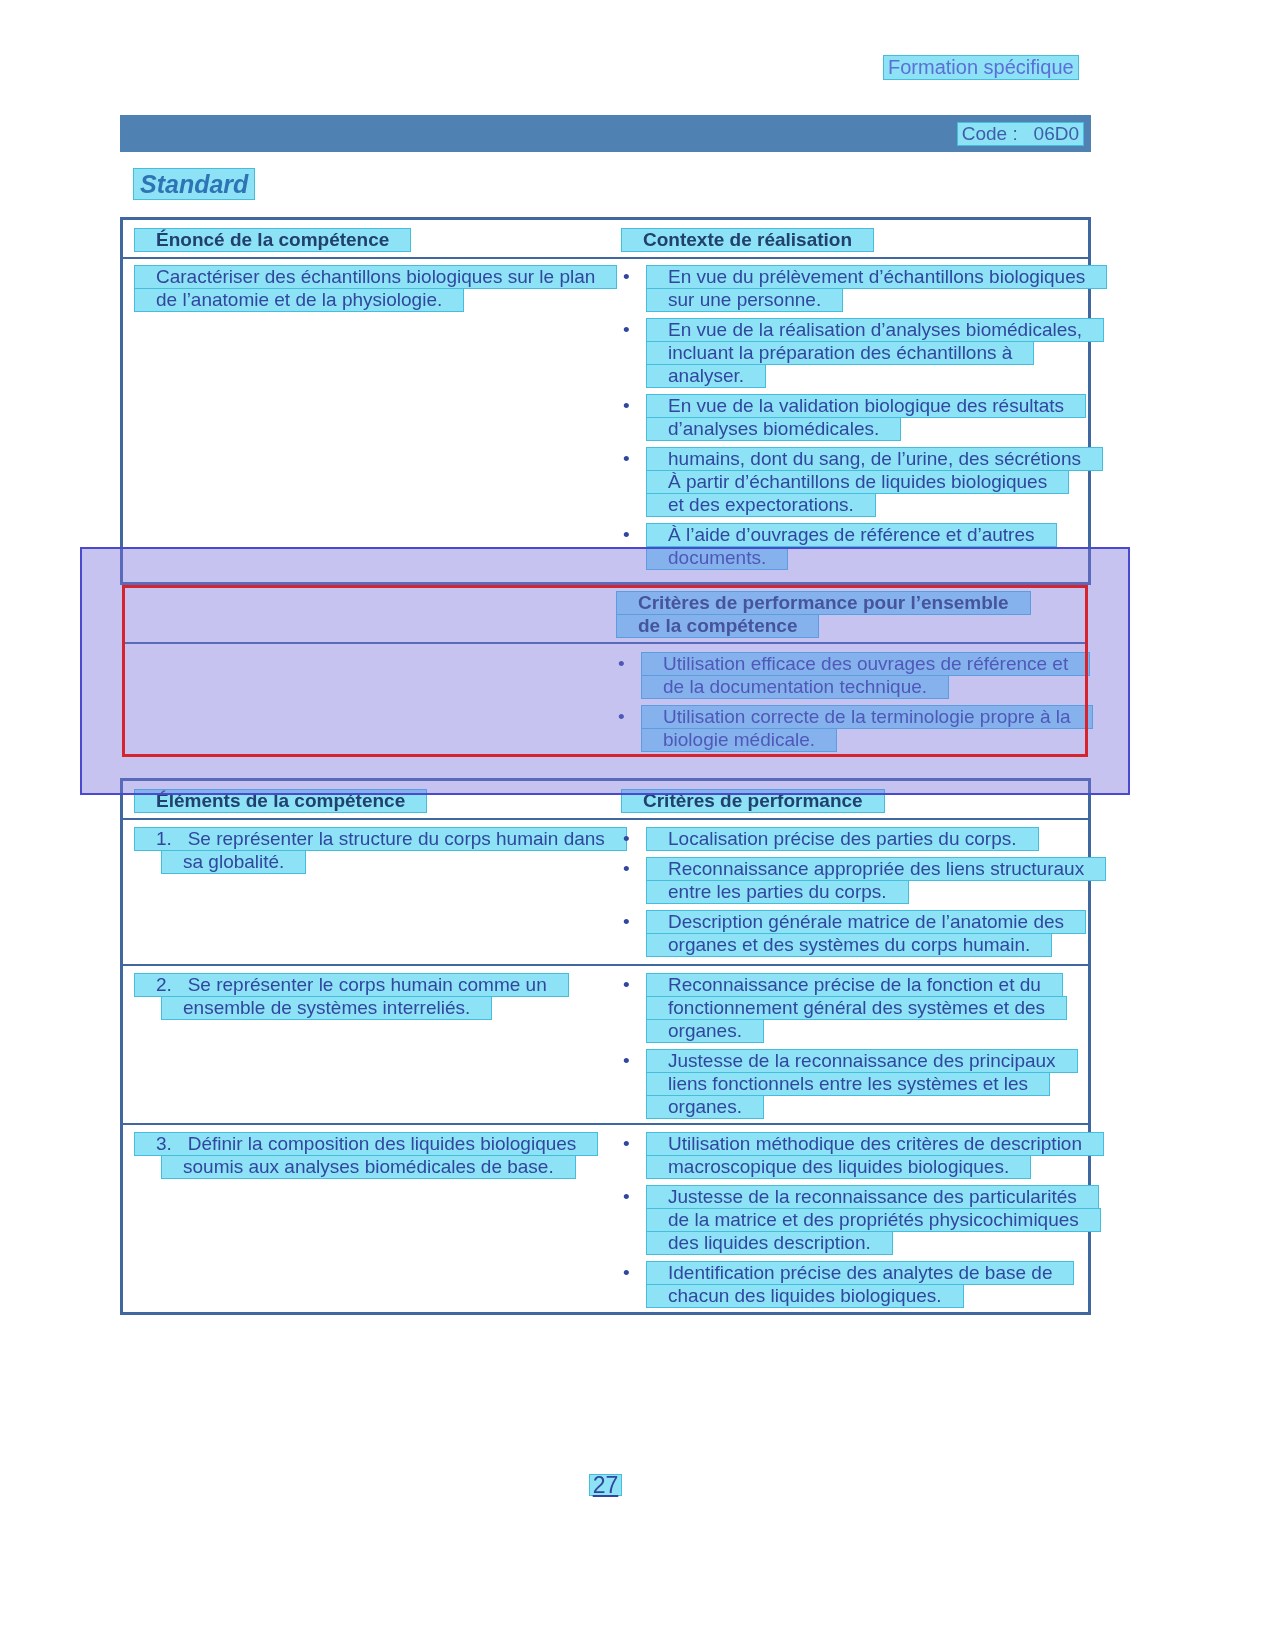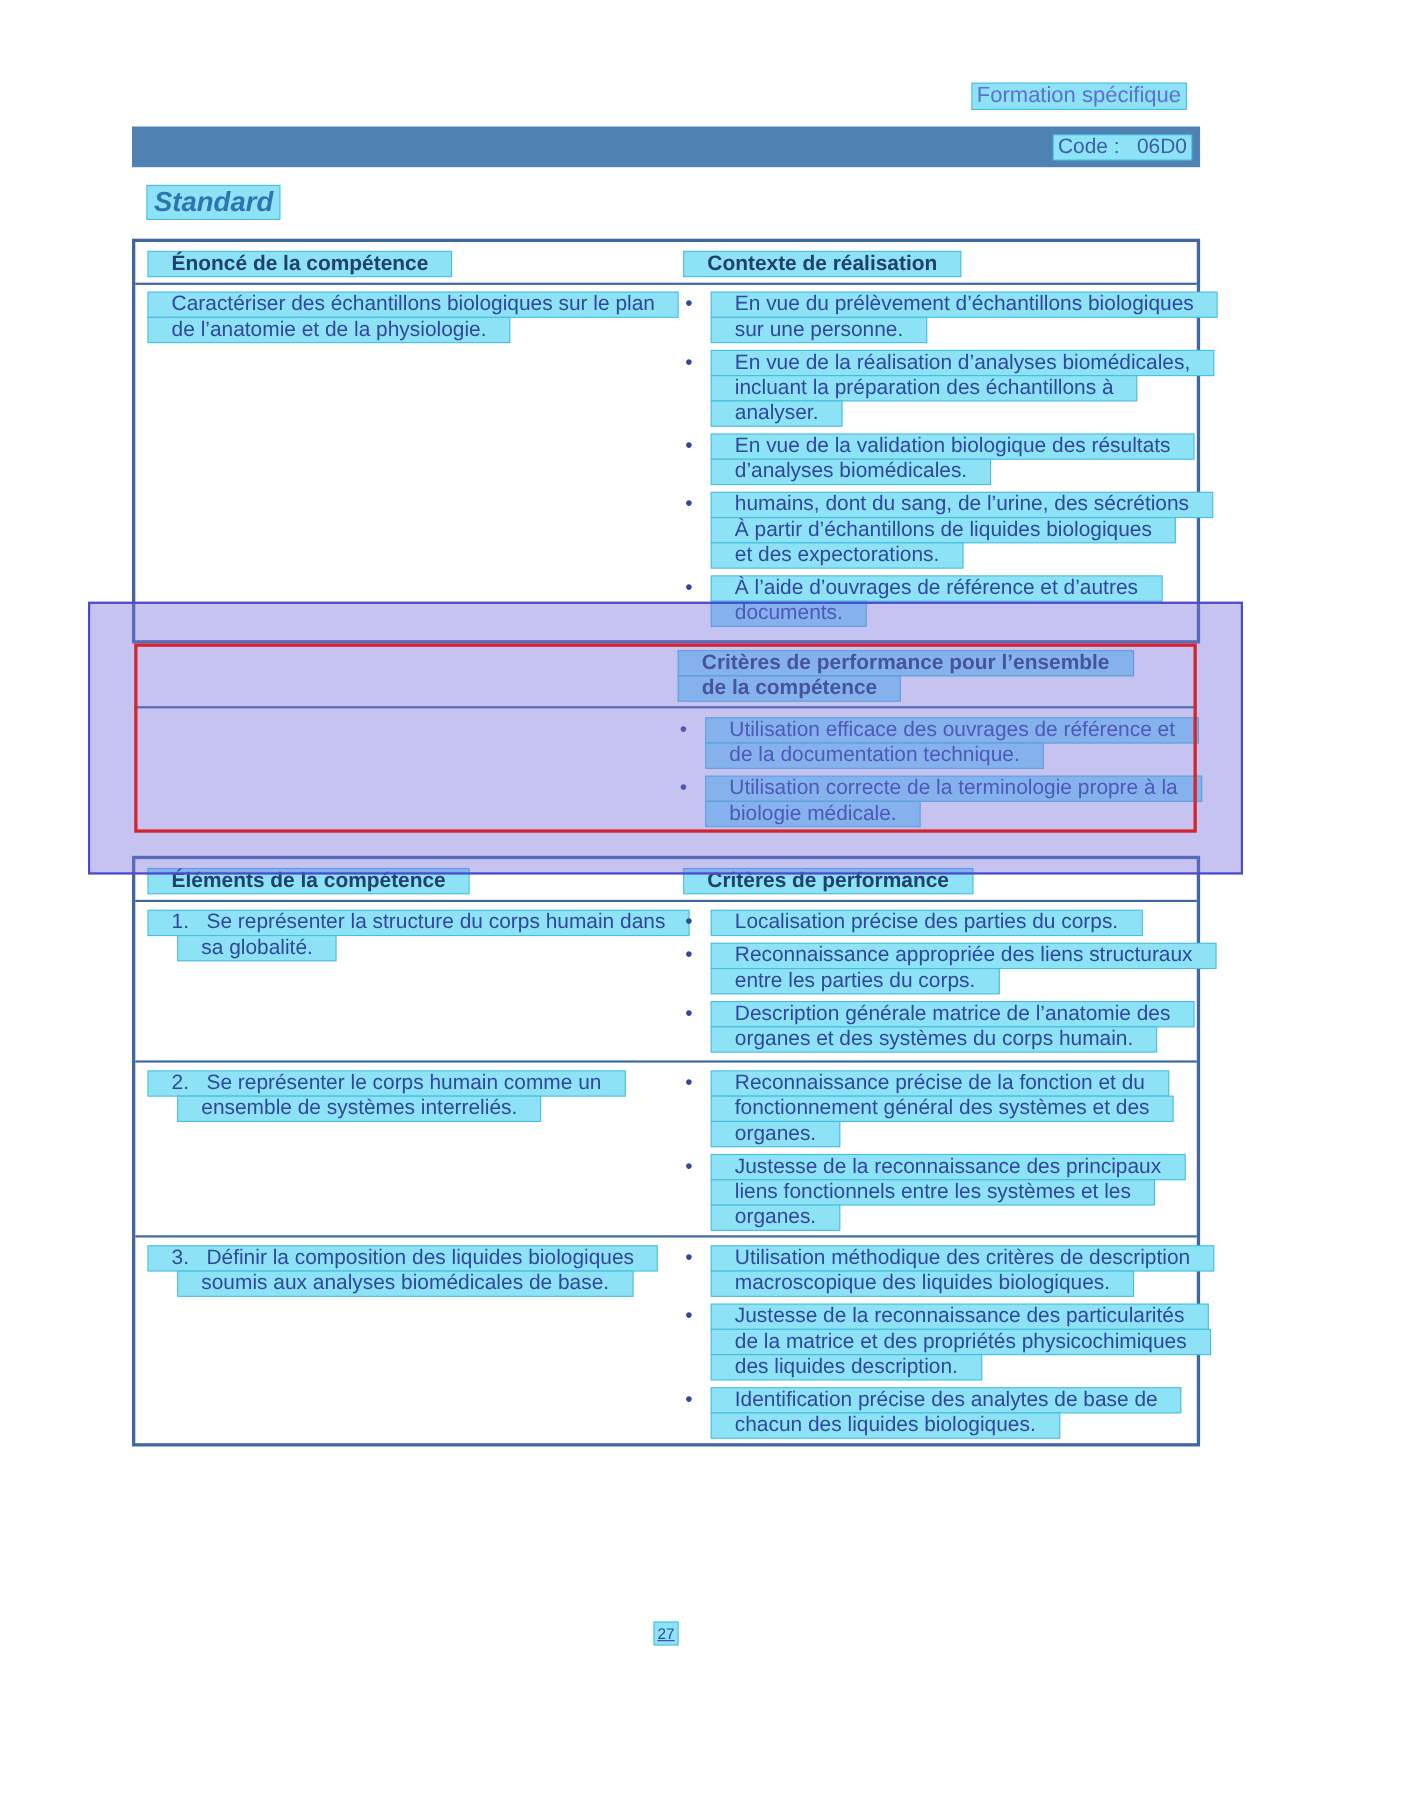--- a/index.html
+++ b/index.html
@@ -14,21 +14,21 @@
   }
   .line {
     display:table; white-space:pre;
     font-size:19px; line-height:20px;
     padding:1px 21px; margin:0 0 1px 0;
   }
   .hdr-line { font-weight:bold; color:#21406e; }
 
   
   .formation-note {
-    position:absolute; left:884px; top:76px;
+    position:absolute; left:884px; top:56px;
     font-size:20px; line-height:21px; padding:1px 4px;
     color:#5b6fd6; display:inline-block;text-align:right;
   }
 
   
   .code-bar {
     position:absolute; left:120px; top:115px; width:971px; height:37px;
     background:#4f81b3; display:flex; align-items:center; justify-content:flex-end;
     padding-right:8px; box-sizing:border-box;
   }
@@ -81,21 +81,21 @@
   
   .t2-row { border-bottom:2px solid #40679f; padding-top:8px; padding-bottom:4px; }
   .t2-row:last-child { border-bottom:none; }
   .t2-row-1 { min-height:146px; box-sizing:border-box; }
   .t2-row-2 { min-height:152px; box-sizing:border-box; }
   .t2-row-3 { min-height:170px; box-sizing:border-box; }
   .elem-lines .line:nth-child(n+2) { margin-left:27px; }
 
   
   .page-num-wrap { position:absolute; left:120px; top:1475px; width:971px; text-align:center; }
-  .page-num { display:inline-block; font-size:14px; line-height:18px; padding:1px 3px;
+  .page-num { display:inline-block; font-size:23px; line-height:18px; padding:1px 3px;
               text-decoration:underline; }
 </style>
 </head>
 <body>
 
 <div class="page">
 
   <span class="hl formation-note">Formation spécifique</span>
 
   <div class="code-bar">

